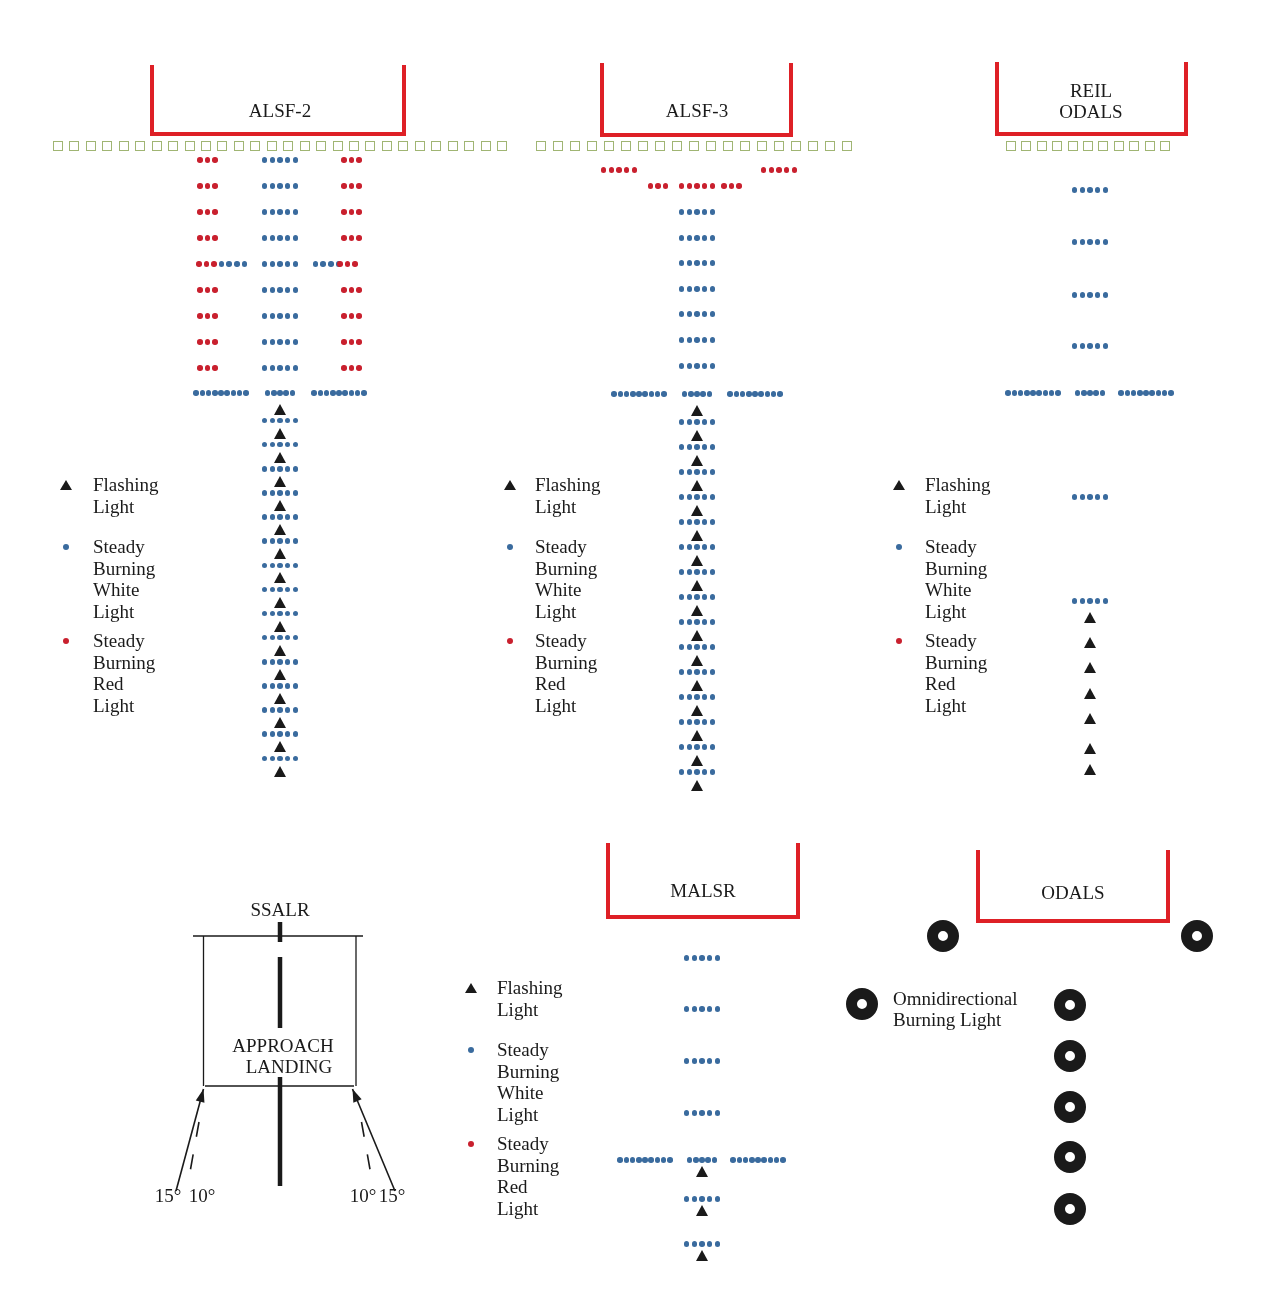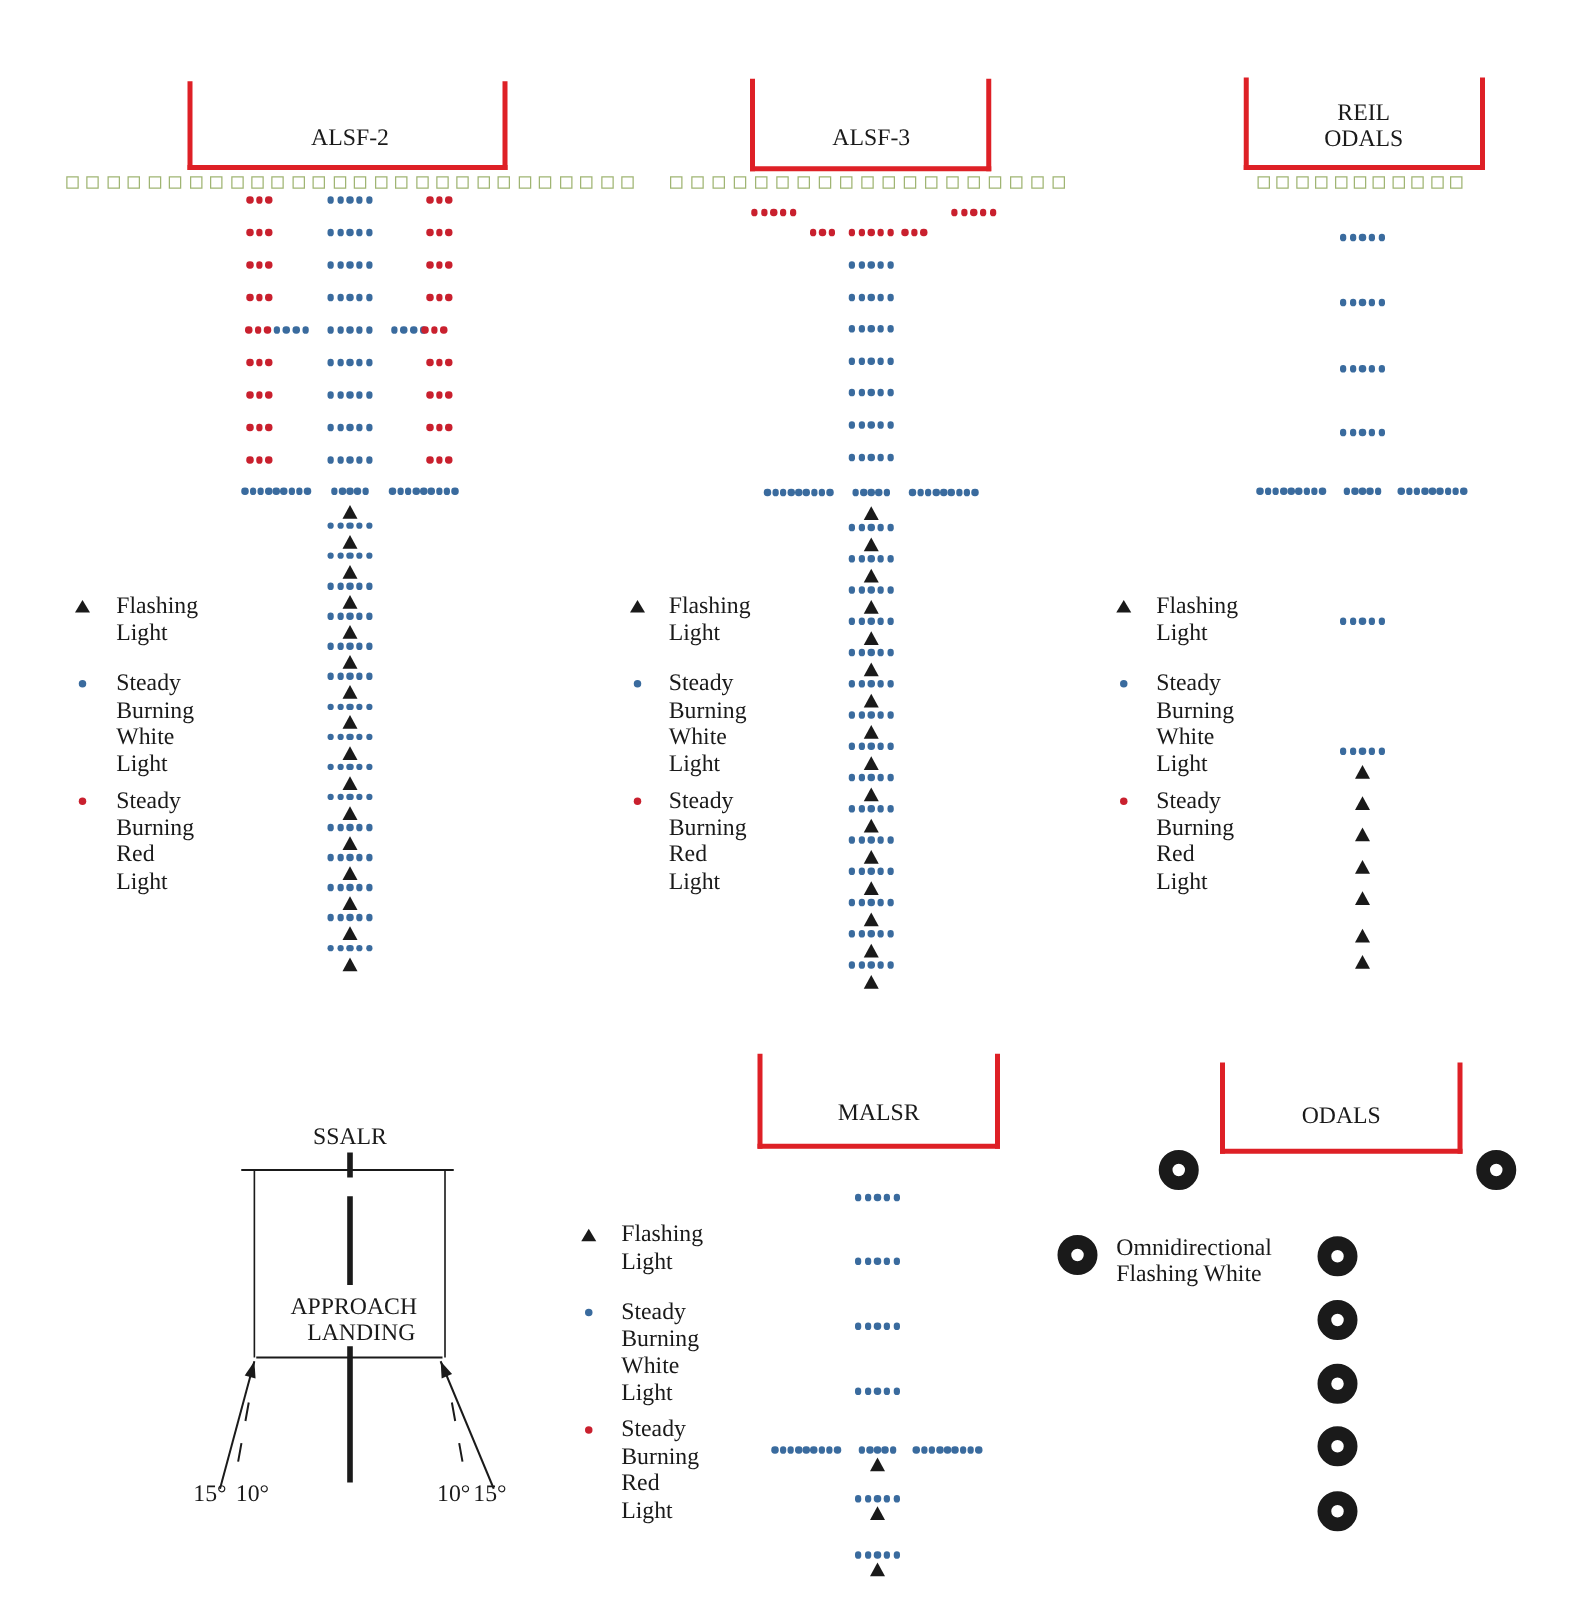--- a/index.html
+++ b/index.html
@@ -650,21 +650,21 @@
     <div style="position: absolute; left: 497px; top: 1039px; font-size: 19px;">Steady</div>
     <div style="position: absolute; left: 497px; top: 1060.5px; font-size: 19px;">Burning</div>
     <div style="position: absolute; left: 497px; top: 1082px; font-size: 19px;">White</div>
     <div style="position: absolute; left: 497px; top: 1103.5px; font-size: 19px;">Light</div>
     <div style="position: absolute; left: 497px; top: 1133px; font-size: 19px;">Steady</div>
     <div style="position: absolute; left: 497px; top: 1154.5px; font-size: 19px;">Burning</div>
     <div style="position: absolute; left: 497px; top: 1176px; font-size: 19px;">Red</div>
     <div style="position: absolute; left: 497px; top: 1197.5px; font-size: 19px;">Light</div>
     <div style="position: absolute; left: 846px; top: 988px; width: 32px; height: 32px; border-radius: 50%; border: 11px solid rgb(26, 26, 26); box-sizing: border-box; background: rgb(255, 255, 255);"></div>
     <div style="position: absolute; left: 893px; top: 988px; font-size: 19px;">Omnidirectional</div>
-    <div style="position: absolute; left: 893px; top: 1009px; font-size: 19px;">Flashing White</div>
+    <div style="position: absolute; left: 893px; top: 1009px; font-size: 19px;">Burning Light</div>
     <svg width="1262" height="1299" style="position: absolute; left: 0px; top: 0px; pointer-events: none;">
       <line x1="193" y1="936" x2="363" y2="936" stroke="#1a1a1a" stroke-width="1.6"></line>
       <line x1="280" y1="922" x2="280" y2="942" stroke="#1a1a1a" stroke-width="4.5"></line>
       <line x1="203.5" y1="936" x2="203.5" y2="1086" stroke="#1a1a1a" stroke-width="1.3"></line>
       <line x1="356" y1="936" x2="356" y2="1086" stroke="#1a1a1a" stroke-width="1.3"></line>
       <line x1="280" y1="957" x2="280" y2="1028" stroke="#1a1a1a" stroke-width="4.5"></line>
       <line x1="280" y1="1077" x2="280" y2="1186" stroke="#1a1a1a" stroke-width="4.5"></line>
       <line x1="205" y1="1086" x2="354" y2="1086" stroke="#1a1a1a" stroke-width="1.6"></line>
       <line x1="199" y1="1122" x2="187.5" y2="1186" stroke="#1a1a1a" stroke-width="1.6" stroke-dasharray="15 18"></line>
       <line x1="361.5" y1="1122" x2="373" y2="1186" stroke="#1a1a1a" stroke-width="1.6" stroke-dasharray="15 18"></line>

